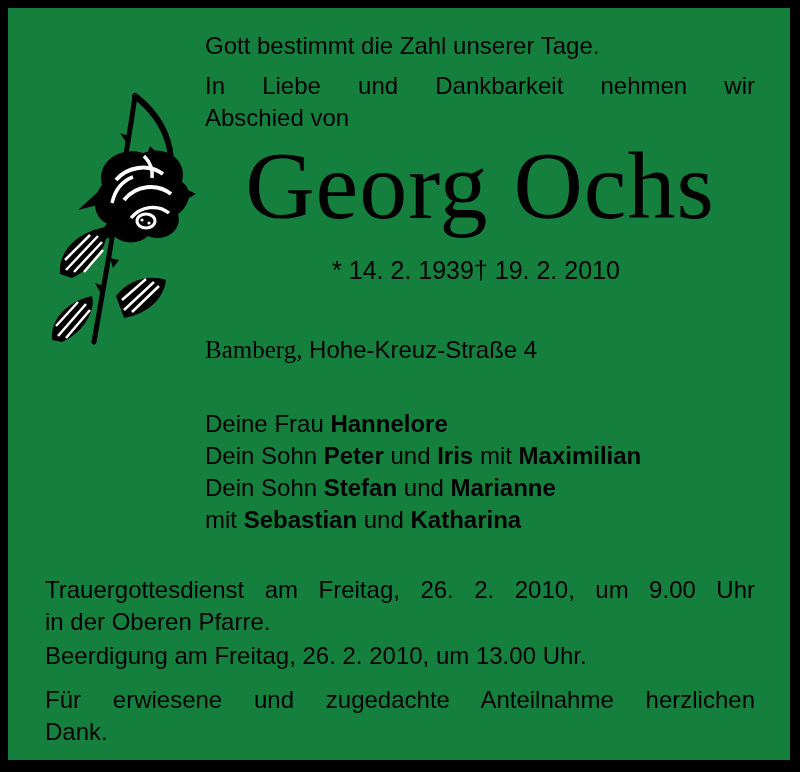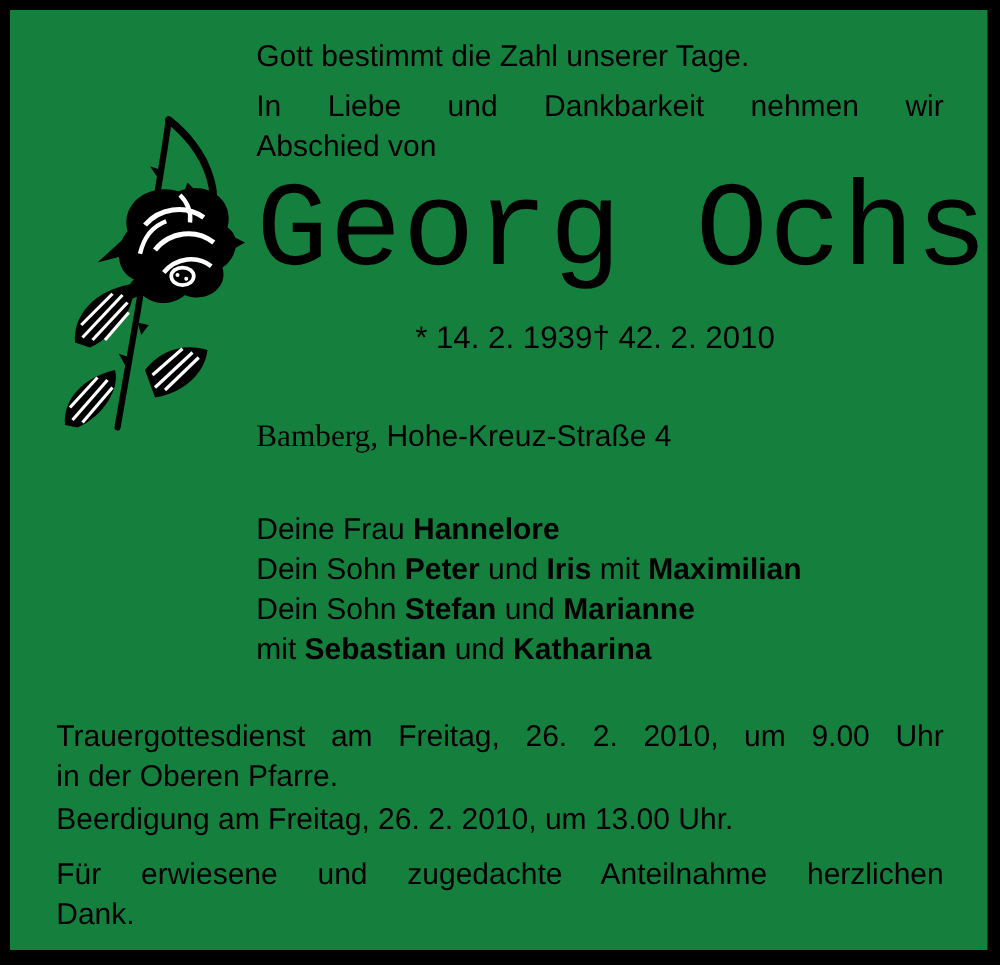--- a/index.html
+++ b/index.html
@@ -22,25 +22,25 @@
   .justify{
     text-align:justify;
     text-align-last:justify;
     white-space:normal;
   }
   .indent{margin-left:160px;}
   .mt8{margin-top:8px;}
   .mt2{margin-top:2px;}
   .name{
     margin:4px 0 0 0;
-    font-family:Liberation Mono, monospace;
+    font-family:Liberation Serif, serif;
     font-weight:400;
     font-size:96px;
     line-height:96px;
-    text-align:right;
+    text-align:center;
     letter-spacing:1px;
     white-space:nowrap;
   }
   .dates{
     display:flex;
     justify-content:center;
     margin-top:20px;
     margin-right:8px;
     font-size:25px;
     line-height:32px;
@@ -123,21 +123,21 @@
 
     <div class="indent">
       <div class="line">Gott bestimmt die Zahl unserer Tage.</div>
       <div class="line justify mt8">In Liebe und Dankbarkeit nehmen wir</div>
       <div class="line">Abschied von</div>
 
       <h1 class="name">Georg Ochs</h1>
 
       <div class="dates">
         <span>* 14. 2. 1939</span>
-        <span>† 42. 2. 2010</span>
+        <span>† 19. 2. 2010</span>
       </div>
 
       <div class="address">
         <b class="city">Bamberg,</b>
         <span>Hohe-Kreuz-Straße 4</span>
       </div>
 
       <div class="family">
         <div class="line"><span>Deine Frau </span><b>Hannelore</b></div>
         <div class="line"><span>Dein Sohn </span><b>Peter</b><span> und </span><b>Iris</b><span> mit </span><b>Maximilian</b></div>

